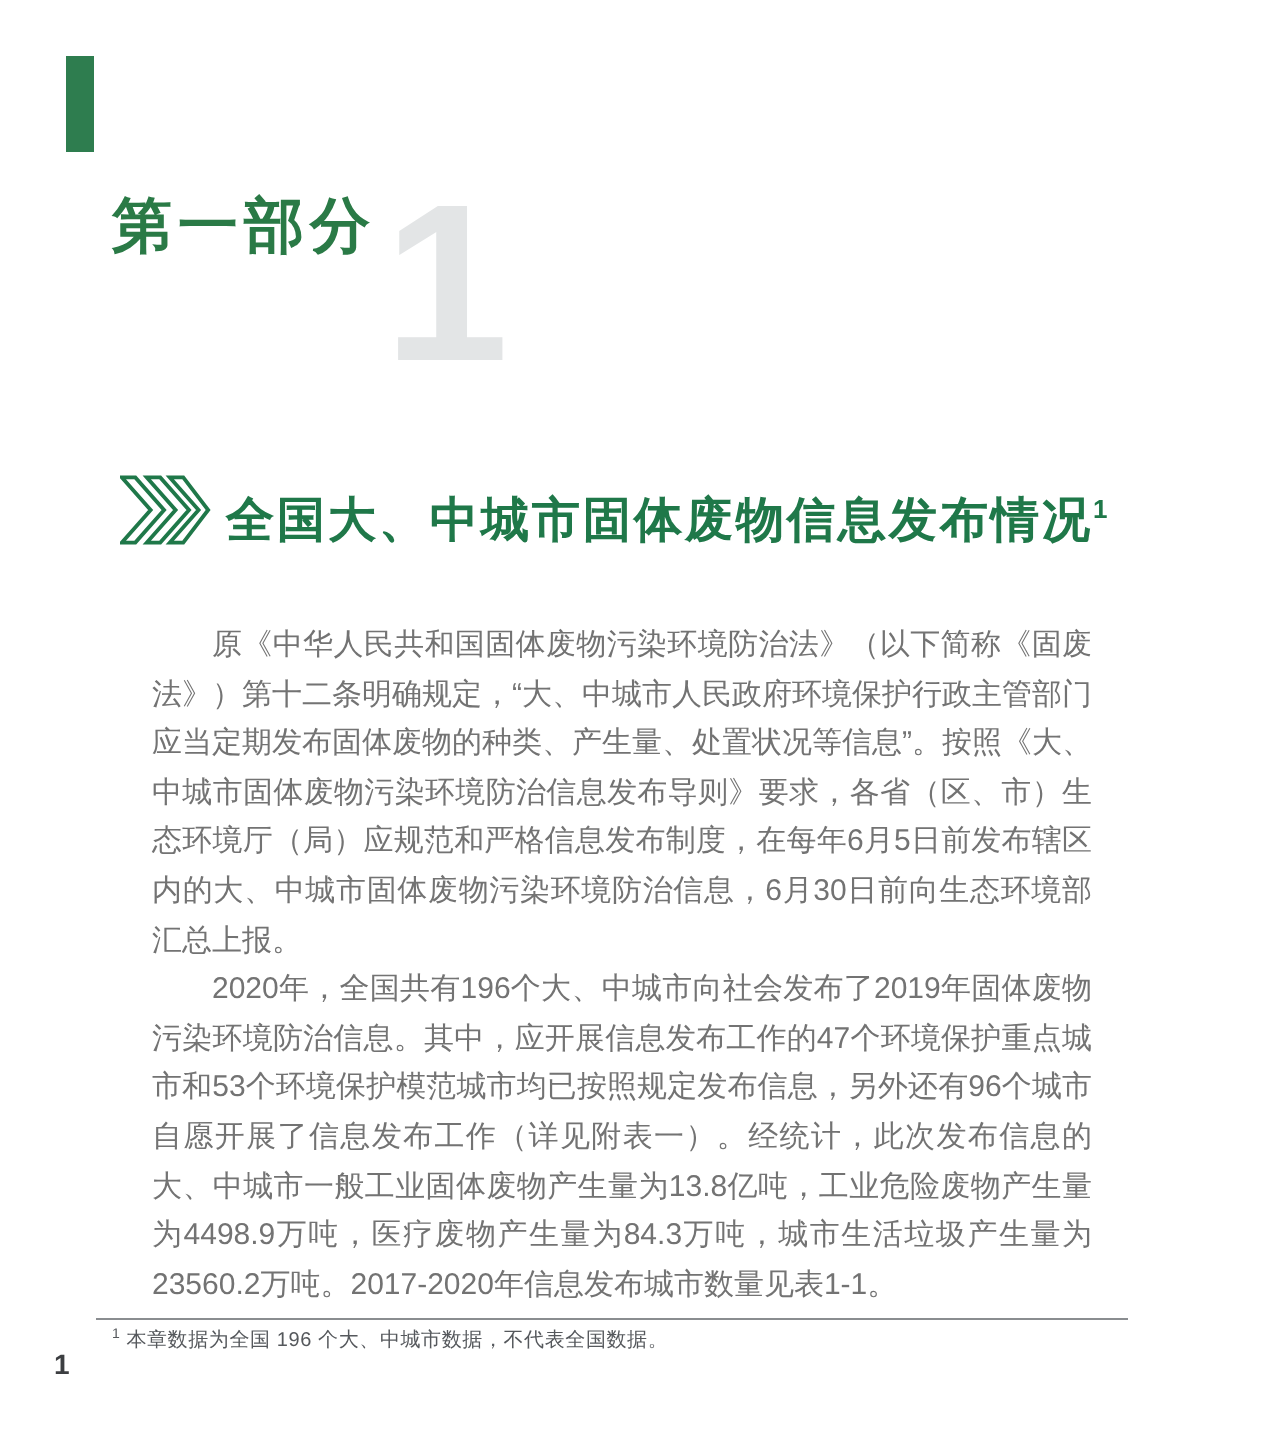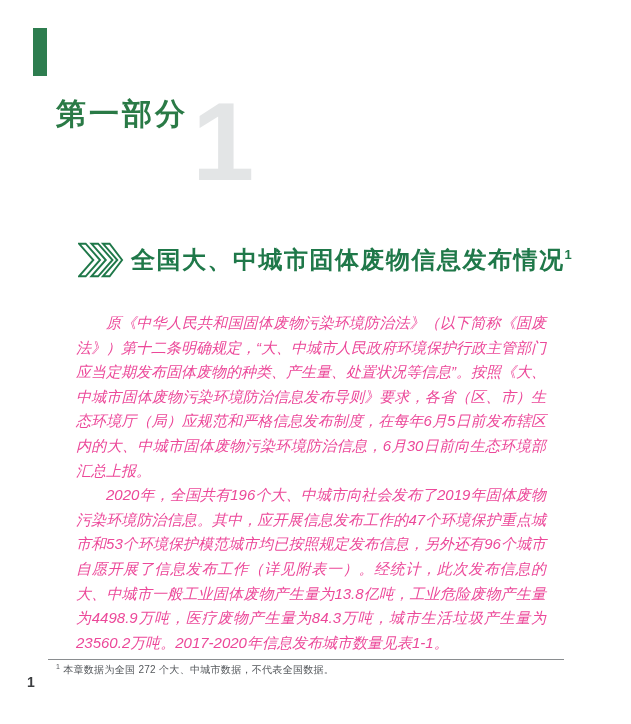--- a/index.html
+++ b/index.html
@@ -49,25 +49,25 @@
     position: absolute;
     left: 192px;
     top: 86px;
     font-size: 112px;
     font-weight: bold;
     color: #e3e5e6;
     line-height: 112px;
   }
   .heading-row {
     position: absolute;
-    left: 78px;
+    left: 60px;
     top: 236px;
     width: 540px;
     display: flex;
-    align-items: flex-end;
+    align-items: flex-start;
     gap: 7px;
   }
   .chevrons {
     flex: 0 0 auto;
     display: block;
   }
   .section-heading {
     margin: 0;
     font-size: 24px;
     font-weight: bold;
@@ -80,23 +80,22 @@
     font-size: 13px;
     letter-spacing: 0;
   }
   .body-text {
     position: absolute;
     left: 76px;
     top: 311px;
     width: 470px;
     font-size: 15px;
     line-height: 24.6px;
-    color: #ec4899;
+    color: #737373;
     text-align: justify;
-    font-style: italic;
   }
   .body-text p {
     margin: 0;
     text-indent: 2em;
   }
   .footnote-rule {
     position: absolute;
     left: 48px;
     top: 659px;
     width: 516px;
@@ -147,17 +146,17 @@
     <h2 class="section-heading"><span>全国大、中城市固体废物信息发布情况</span><sup>1</sup></h2>
   </div>
 
   <div class="body-text">
     <p>原《中华人民共和国固体废物污染环境防治法》（以下简称《固废法》）第十二条明确规定，“大、中城市人民政府环境保护行政主管部门应当定期发布固体废物的种类、产生量、处置状况等信息”。按照《大、中城市固体废物污染环境防治信息发布导则》要求，各省（区、市）生态环境厅（局）应规范和严格信息发布制度，在每年6月5日前发布辖区内的大、中城市固体废物污染环境防治信息，6月30日前向生态环境部汇总上报。</p>
     <p>2020年，全国共有196个大、中城市向社会发布了2019年固体废物污染环境防治信息。其中，应开展信息发布工作的47个环境保护重点城市和53个环境保护模范城市均已按照规定发布信息，另外还有96个城市自愿开展了信息发布工作（详见附表一）。经统计，此次发布信息的大、中城市一般工业固体废物产生量为13.8亿吨，工业危险废物产生量为4498.9万吨，医疗废物产生量为84.3万吨，城市生活垃圾产生量为23560.2万吨。2017-2020年信息发布城市数量见表1-1。</p>
   </div>
 
   <div class="footnote-rule"></div>
 
-  <div class="footnote"><sup>1</sup><span>本章数据为全国 272 个大、中城市数据，不代表全国数据。</span></div>
+  <div class="footnote"><sup>1</sup><span>本章数据为全国 196 个大、中城市数据，不代表全国数据。</span></div>
 
   <div class="page-number">1</div>
 
 </div>
 
 </body></html>

